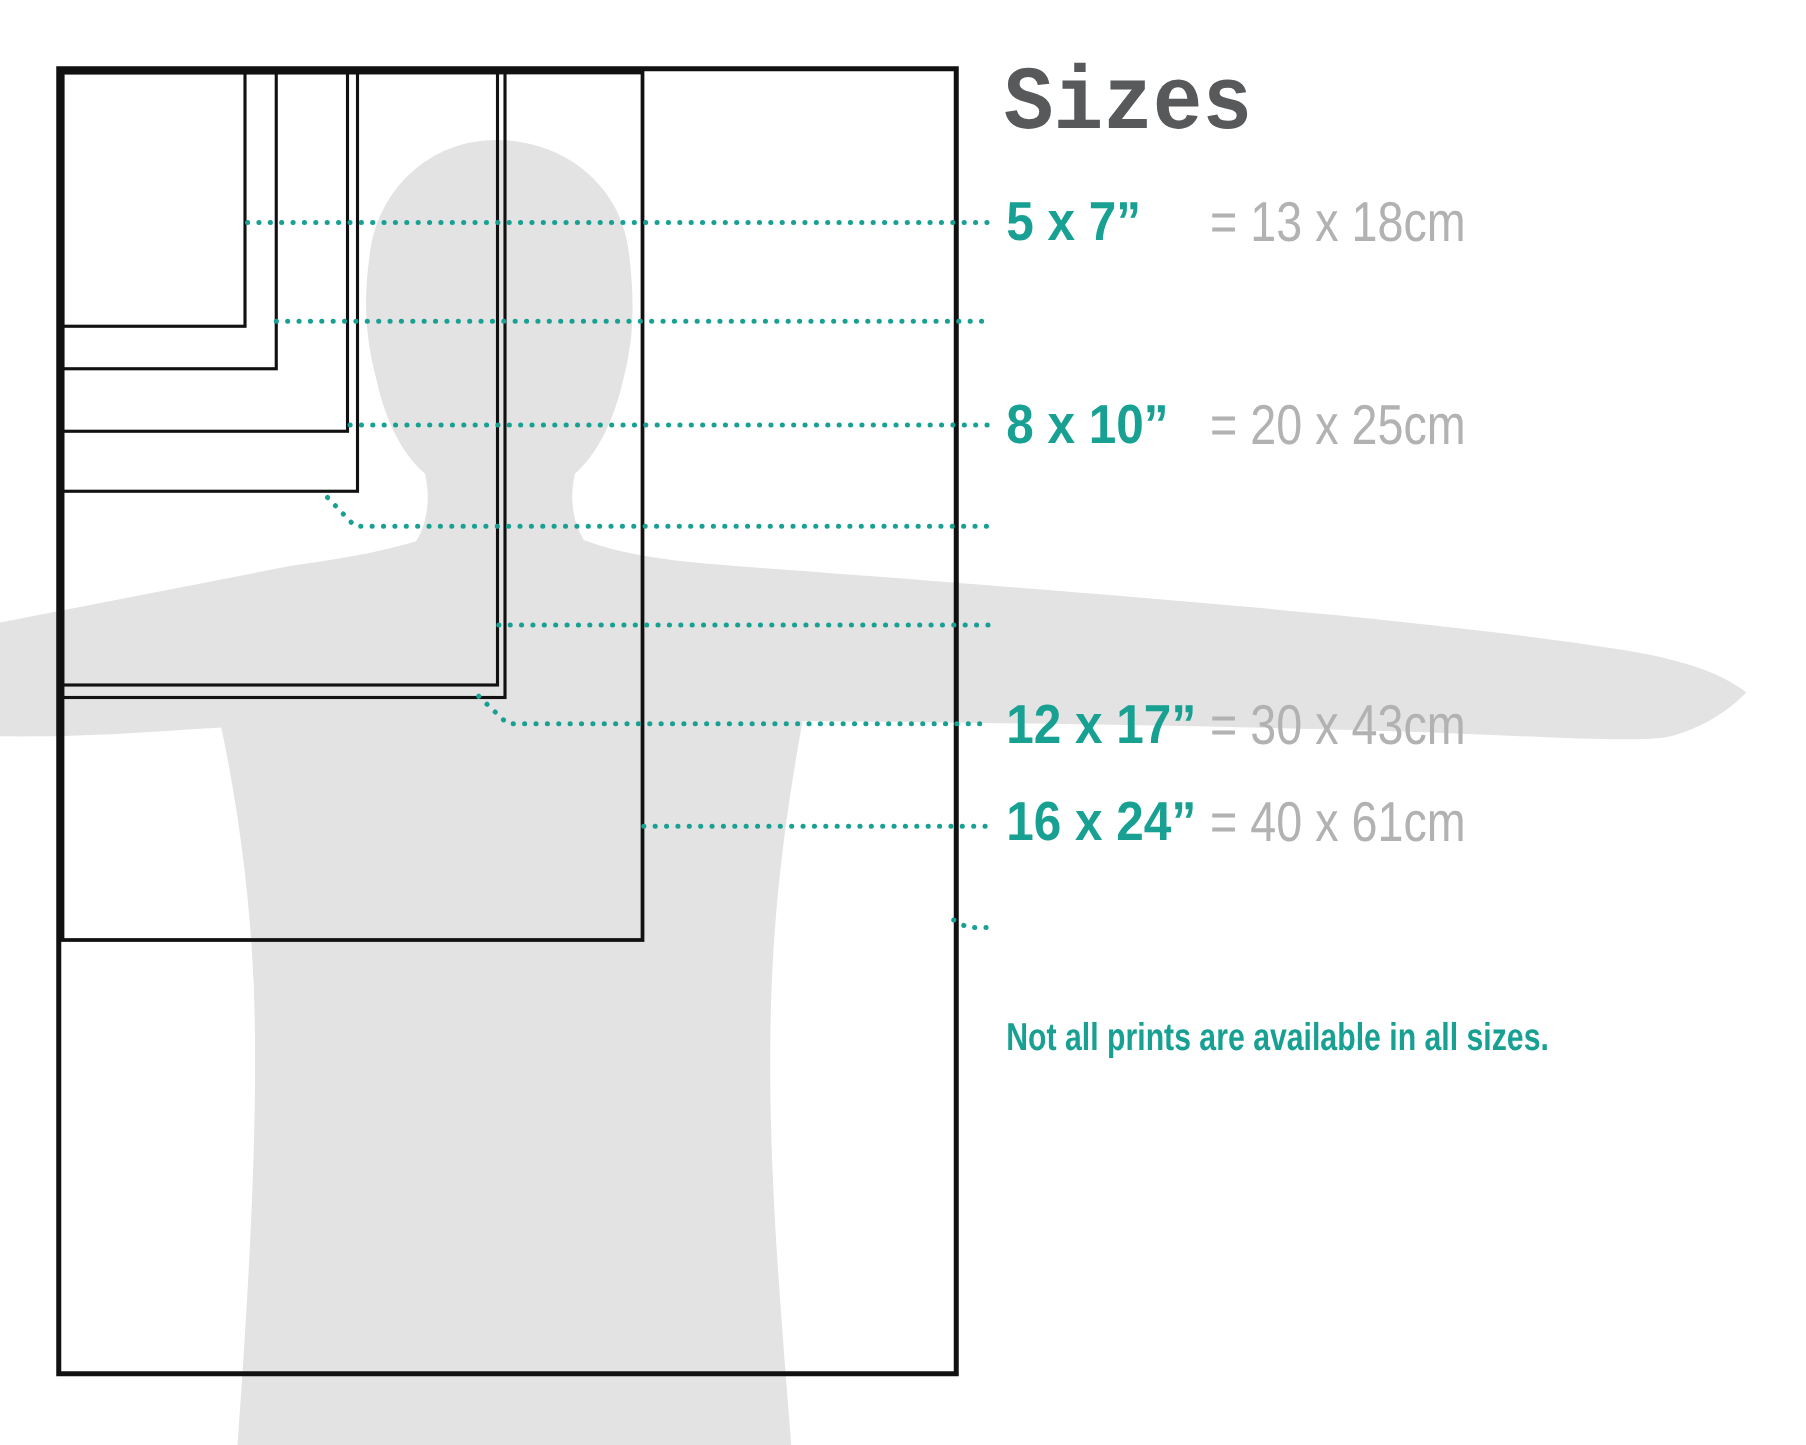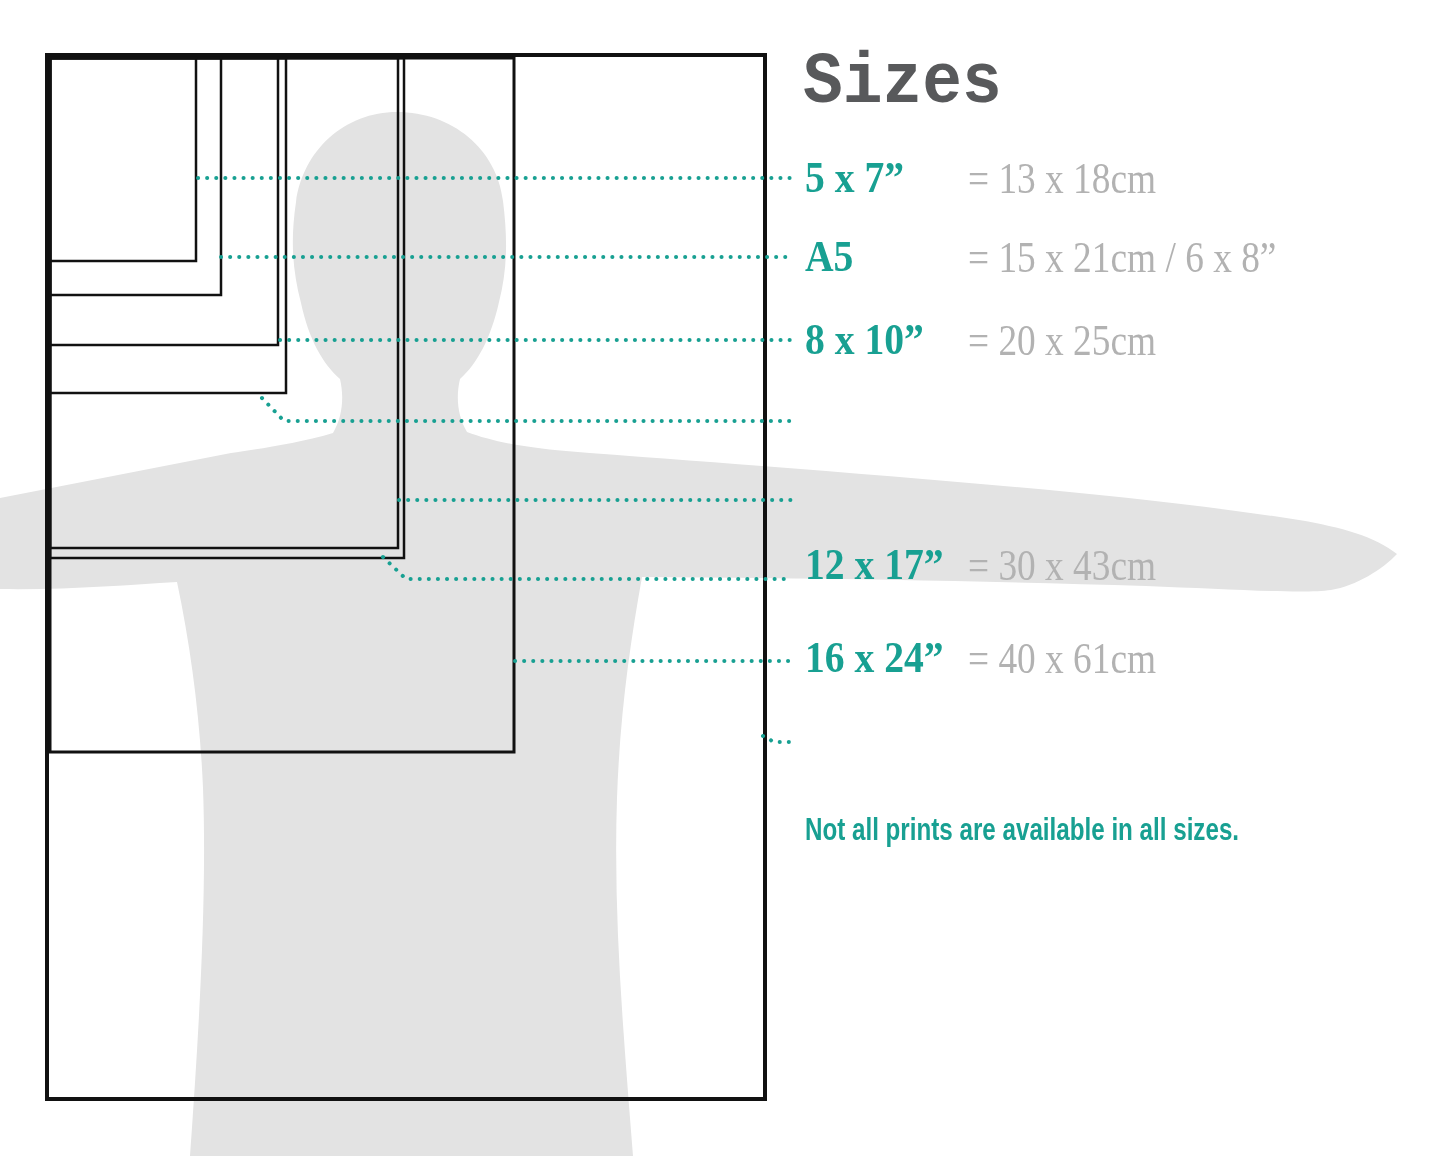--- a/index.html
+++ b/index.html
@@ -29,21 +29,20 @@
     color:var(--title,#58595b);
     transform:scaleX(0.92);
     transform-origin:left top;
     white-space:nowrap;
   }
   .size-row{
     position:absolute;
     left:0;width:1445px;height:44px;
     line-height:44px;
     white-space:nowrap;
-    font-family:Liberation Serif, serif;
   }
   .size-row .label{
     position:absolute;left:805px;top:0;
     font-size:44px;font-weight:bold;
     color:var(--accent,#18a092);
     transform:scaleX(0.90);
     transform-origin:left center;
   }
   .size-row .metric{
     position:absolute;left:968px;top:0;
@@ -114,29 +113,25 @@
         <polyline points="763,736 774,742 792,742" class="dotted"></polyline>
       </g>
   </svg>
 
   <div class="page-title">Sizes</div>
 
   <div class="size-row" style="top:156px">
     <span class="label">5 x 7”</span>
     <span class="metric">= 13 x 18cm</span>
   </div>
-  <div class="size-row" style="top:235px">
-    <span class="label">A5</span>
-    <span class="metric">= 15 x 21cm / 6 x 8”</span>
-  </div>
   <div class="size-row" style="top:318px">
     <span class="label">8 x 10”</span>
     <span class="metric">= 20 x 25cm</span>
   </div>
-  <div class="size-row" style="top:543px">
+  <div class="size-row" style="top:558px">
     <span class="label">12 x 17”</span>
     <span class="metric">= 30 x 43cm</span>
   </div>
   <div class="size-row" style="top:636px">
     <span class="label">16 x 24”</span>
     <span class="metric">= 40 x 61cm</span>
   </div>
 
   <div class="note">Not all prints are available in all sizes.</div>
 

